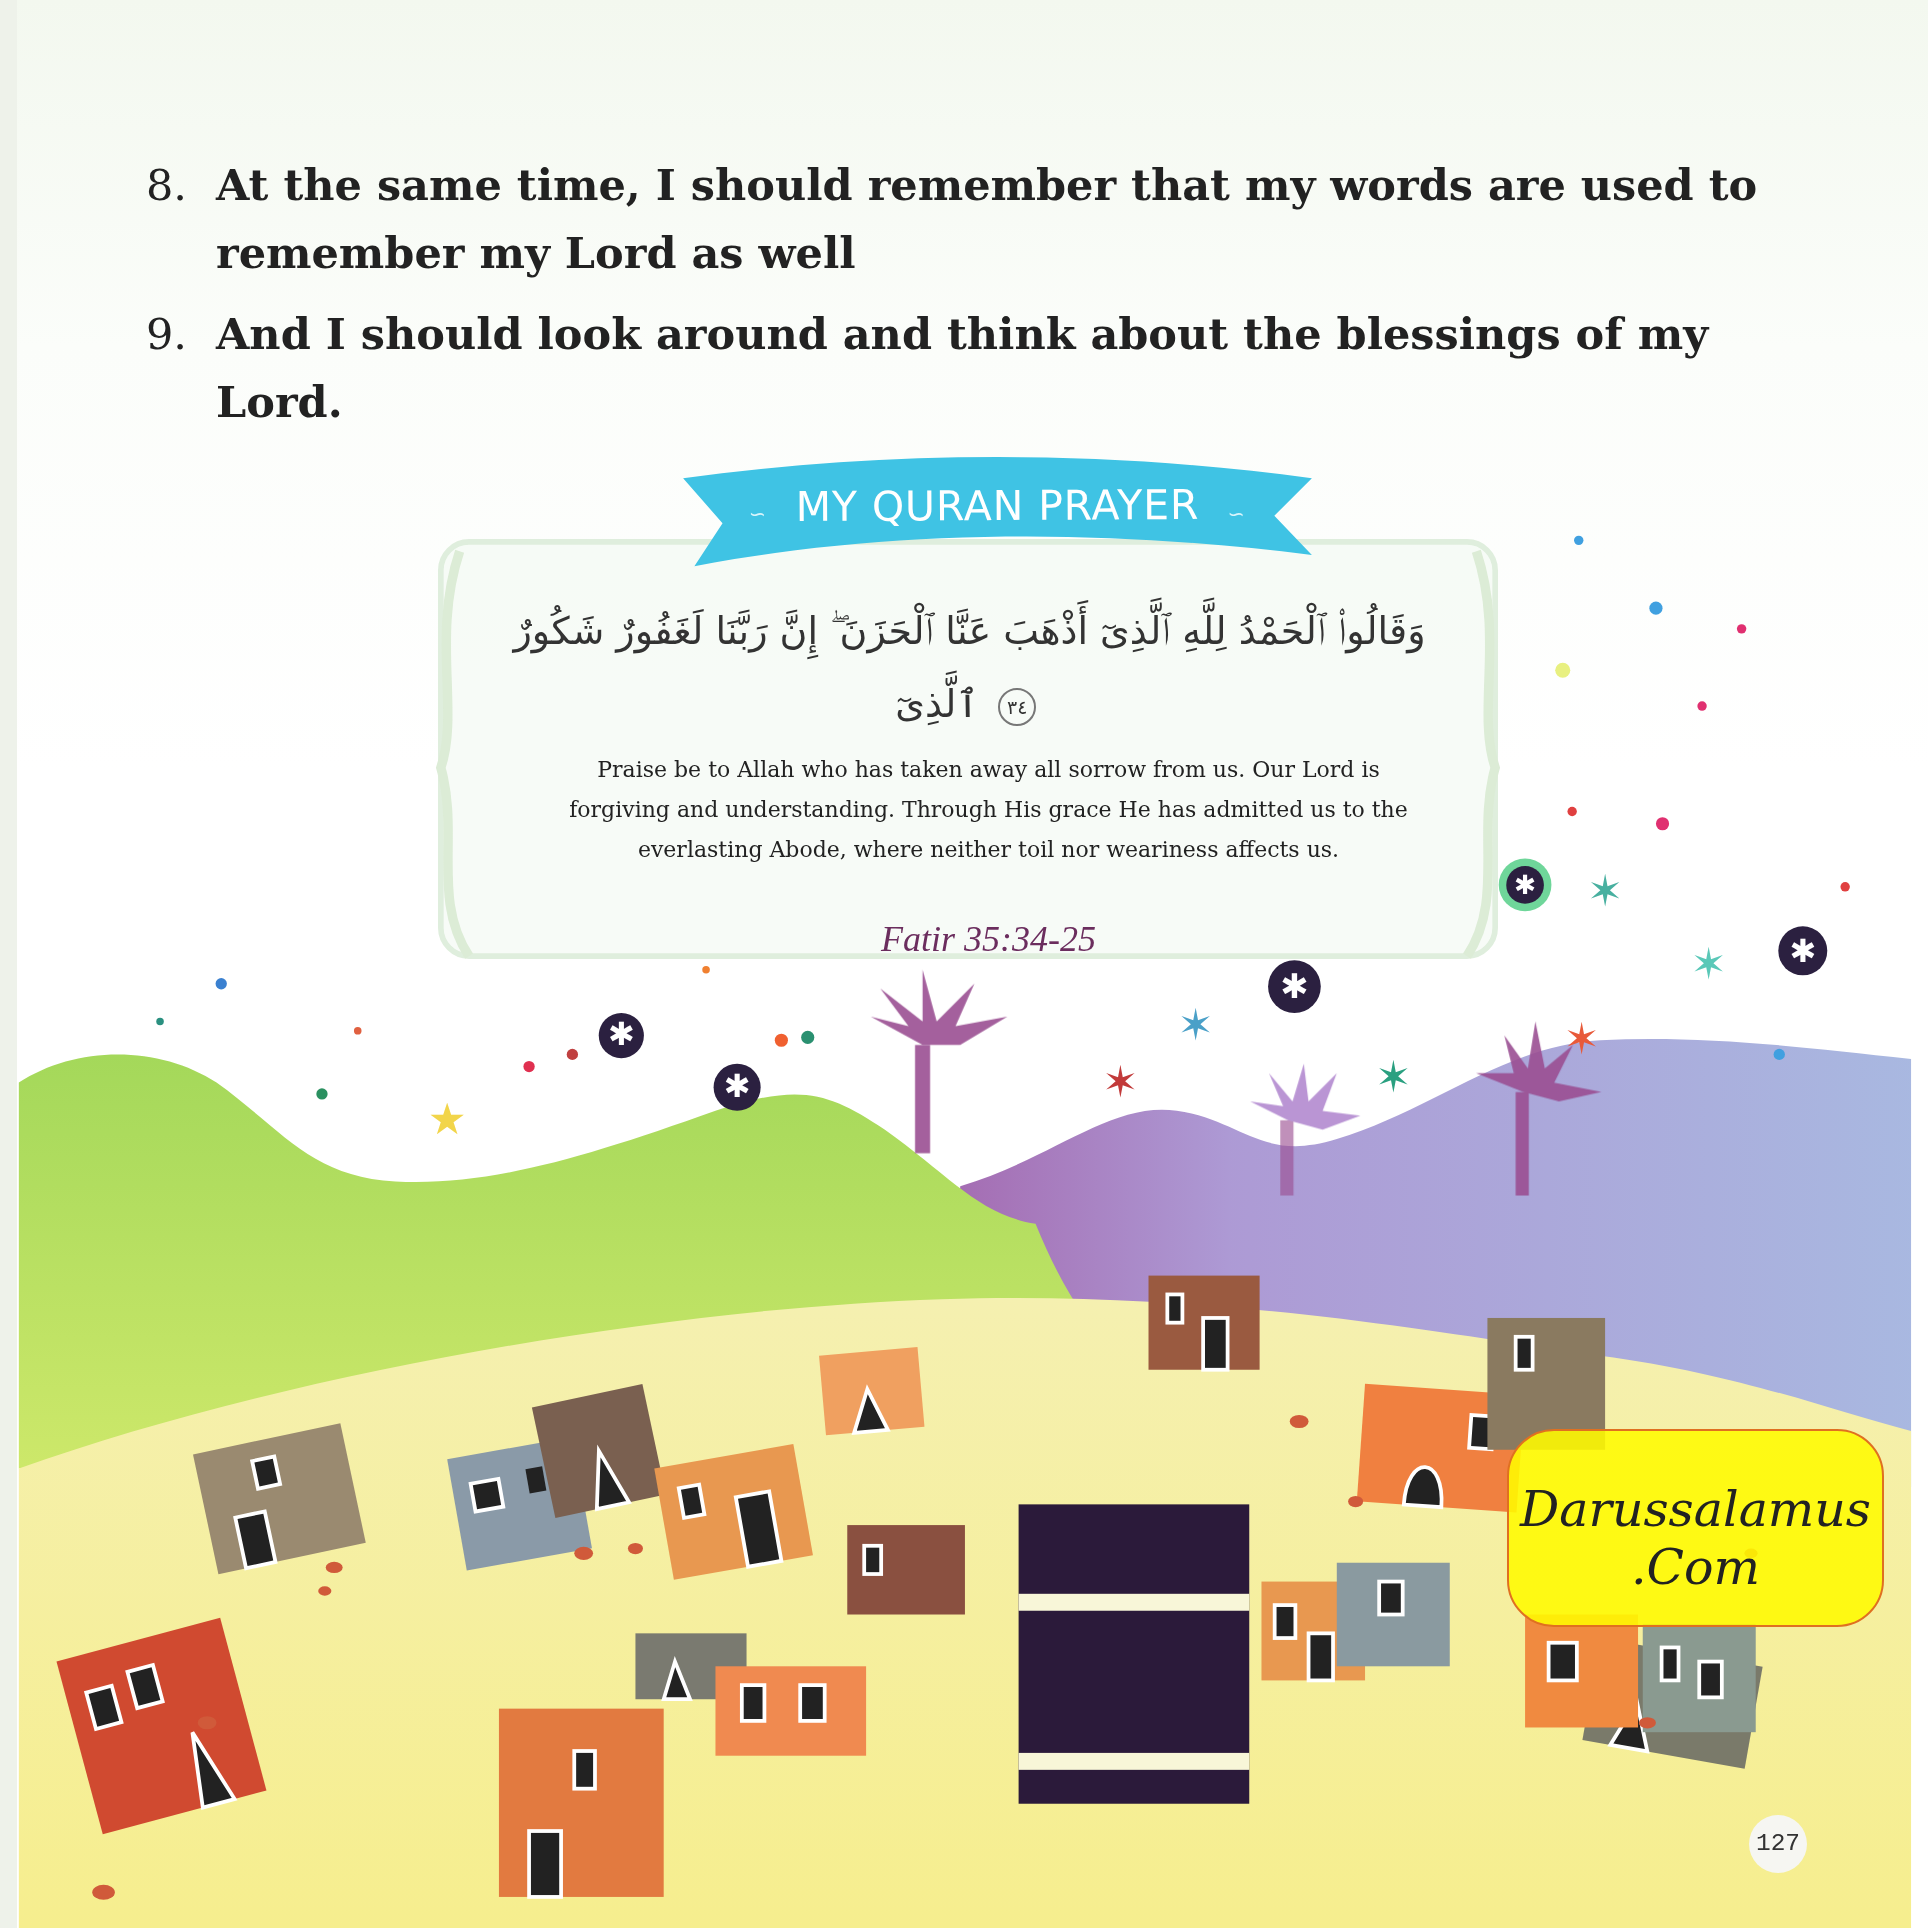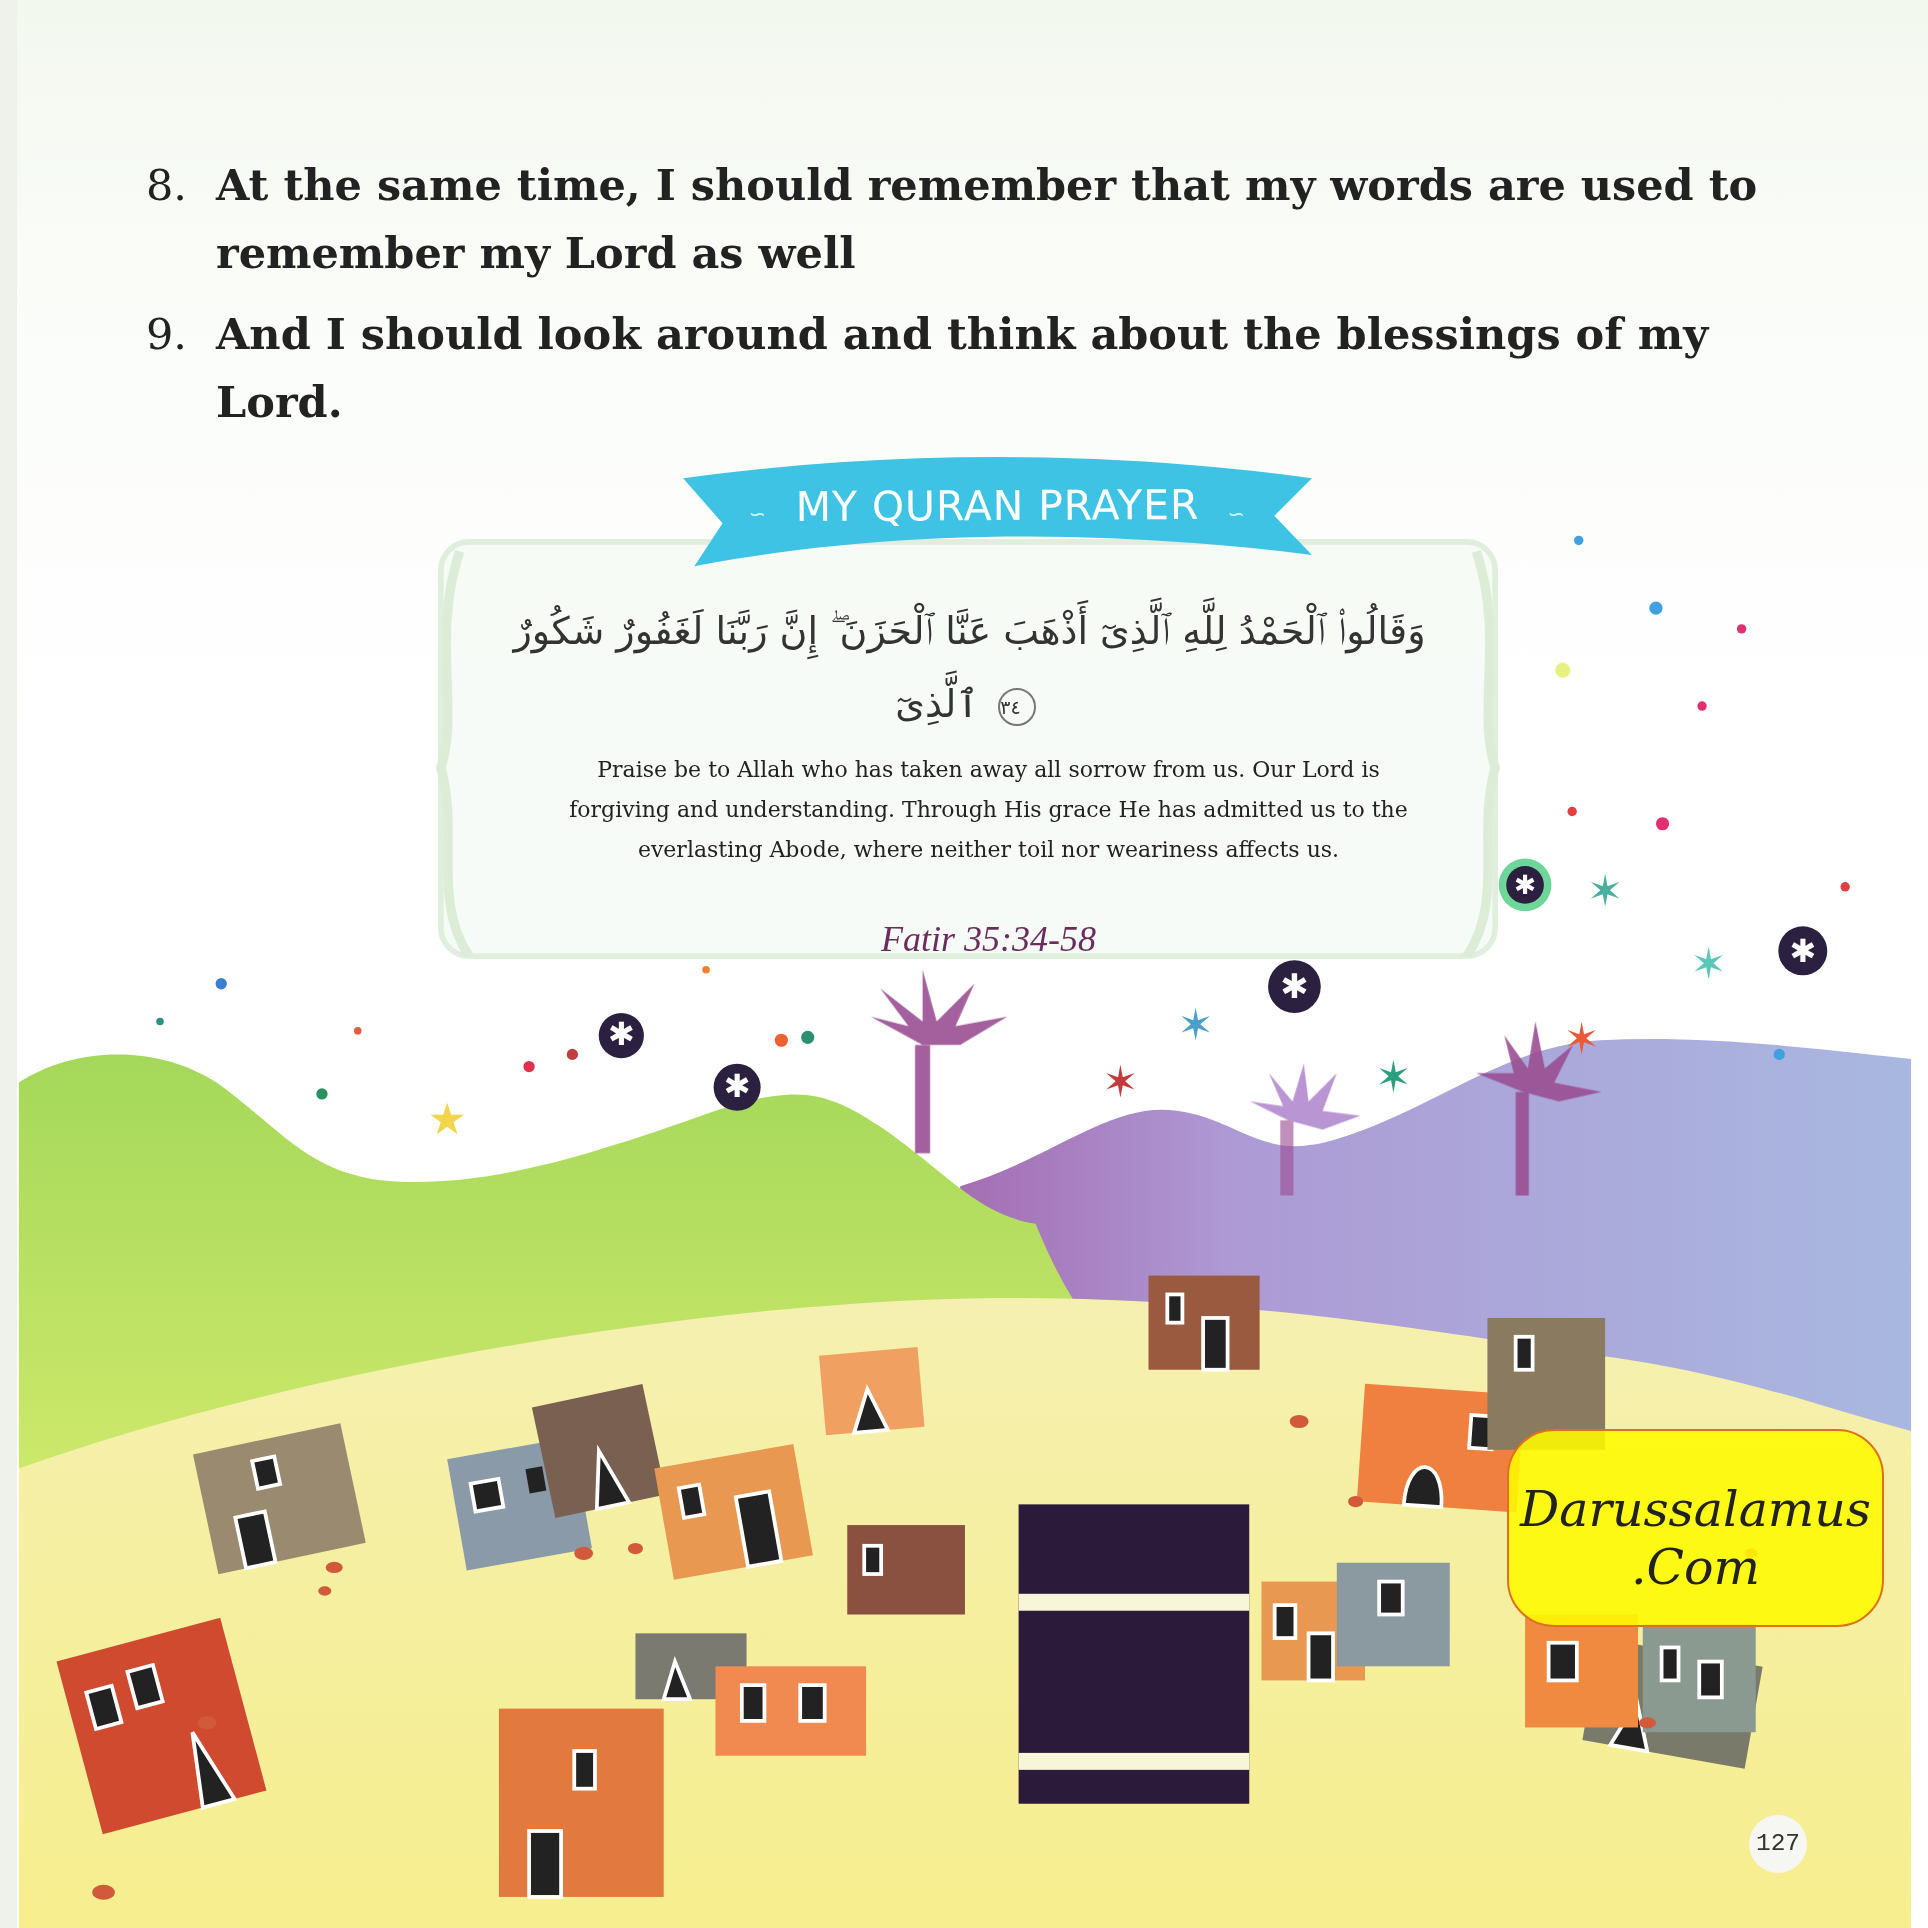--- a/index.html
+++ b/index.html
@@ -15,21 +15,21 @@
   .txt { flex:1;font-weight:bold; }
   .banner { position:absolute; left:682px; top:450px; width:631px; height:122px; }
   .banner svg { position:absolute; left:0; top:0; }
   .banner-label { position:absolute; left:0; right:0; top:32px; text-align:center; color:#fff;
                   font-family:"DejaVu Sans","Liberation Sans",sans-serif; font-size:41px; letter-spacing:0.9px;
                   transform:rotate(-0.3deg); }
   .frame { position:absolute; left:422px; top:523px; width:1092px; height:452px; }
   .arabic { position:absolute; left:508px; top:595px; width:923px; font-family:"DejaVu Sans",sans-serif;
             font-size:38px; line-height:73px; color:#333; direction:rtl; text-align:center; }
   .ayah { display:inline-block; width:34px; height:34px; border:2.8px double #777; border-radius:50%;
-          font-size:19px; line-height:34px; text-align:left; vertical-align:middle; margin:0 7.5px; }
+          font-size:19px; line-height:34px; text-align:center; vertical-align:middle; margin:0 7.5px; }
   .translation { position:absolute; left:565px; top:750px; width:847px; text-align:center;
                  font-family:"DejaVu Serif","Liberation Serif",serif; font-size:22px; line-height:40px; color:#222; }
   .ref { position:absolute; left:565px; top:918px; width:847px; text-align:center; font-style:italic;
          font-family:"Liberation Serif",serif; font-size:36px; color:#6b2d5e; }
   .scene { position:absolute; left:0; top:0; width:1928px; height:1928px; }
   .watermark { position:absolute; left:1507px; top:1429px; width:377px; height:198px; border-radius:47px;
                background:rgba(255,250,0,0.88); border:2.8px solid #e07020; box-sizing:border-box;
                text-align:center; font-family:"DejaVu Serif","Liberation Serif",serif; font-style:italic;
                color:#222; font-size:49px; line-height:58px; padding-top:50px; }
   .pagenum { position:absolute; left:1749px; top:1815px; width:58px; height:58px; border-radius:50%;
@@ -253,21 +253,21 @@
 
   <div class="arabic">
     <div>
       <span>وَقَالُوا۟ ٱلْحَمْدُ لِلَّهِ ٱلَّذِىٓ أَذْهَبَ عَنَّا ٱلْحَزَنَ ۖ إِنَّ رَبَّنَا لَغَفُورٌ شَكُورٌ</span>
       <span class="ayah">٣٤</span>
       <span>ٱلَّذِىٓ</span>
     </div>
   </div>
 
   <div class="translation">Praise be to Allah who has taken away all sorrow from us. Our Lord is forgiving and understanding. Through His grace He has admitted us to the everlasting Abode, where neither toil nor weariness affects us.</div>
-  <div class="ref">Fatir 35:34-58</div>
+  <div class="ref">Fatir 35:34-25</div>
 
   <div class="watermark">
     <div>Darussalamus</div>
     <div>.Com</div>
   </div>
 
   <div class="pagenum">127</div>
 </div>
 
 

